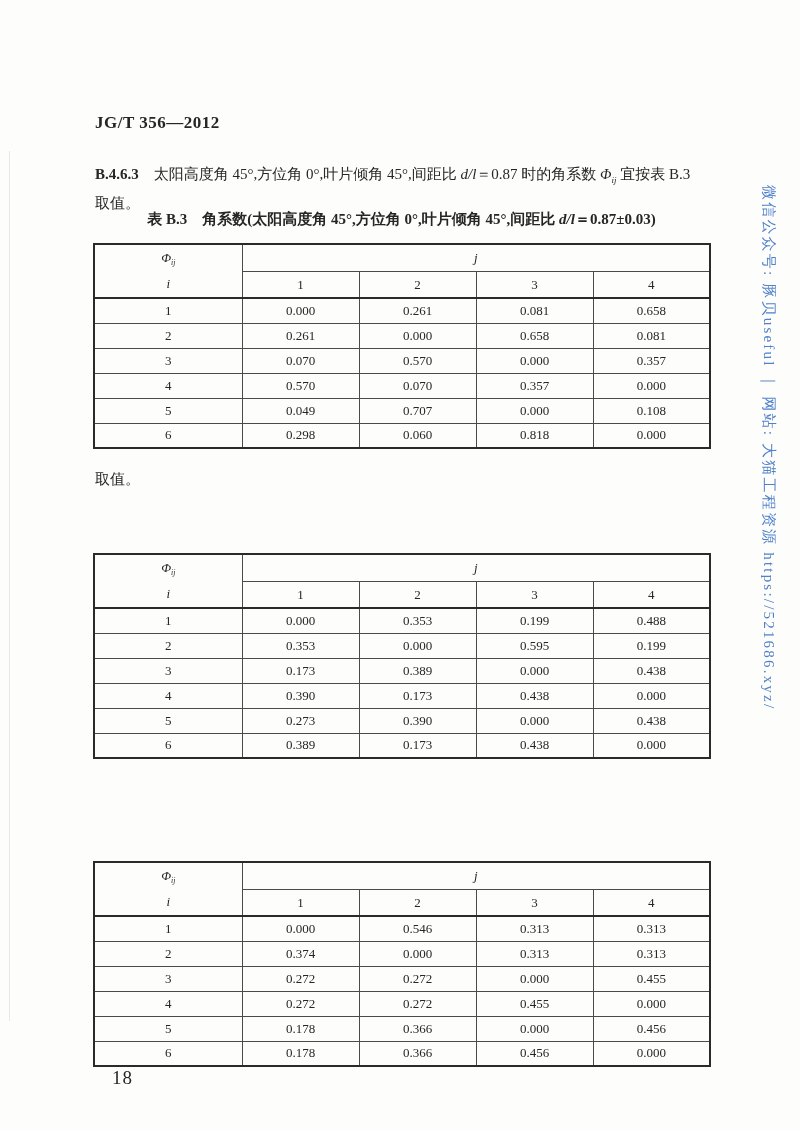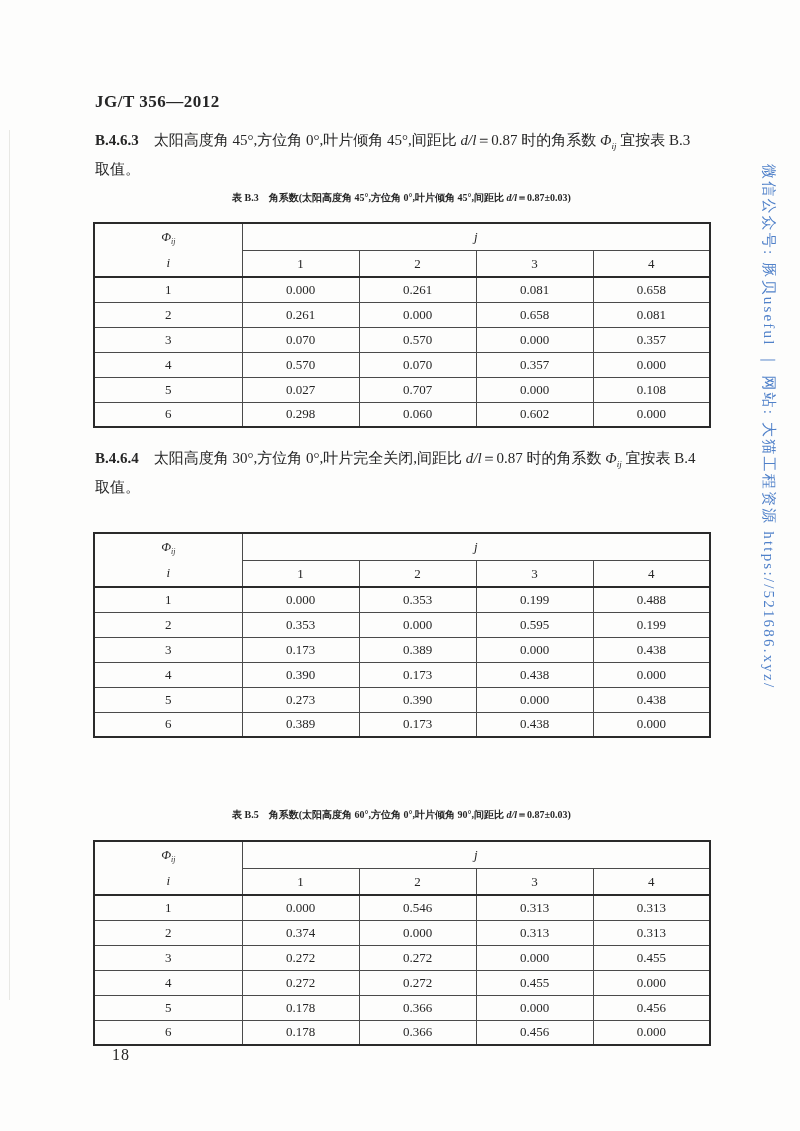--- a/index.html
+++ b/index.html
@@ -1,74 +1,74 @@
 <!DOCTYPE html>
 <html><head>
 <meta charset="utf-8">
 <style>
   html,body{margin:0;padding:0;}
   body{
     width:800px;height:1131px;position:relative;background:#fdfdfc;
     font-family:"Liberation Serif","DejaVu Serif",serif;color:#262626;
     overflow:hidden;
   }
-  .page{position:absolute;inset:0;background:#fdfdfc;}
+  .page{position:absolute;inset:0;background:#fdfdfc;margin-top:21px;}
   .fold-line{position:absolute;left:9px;top:130px;width:1px;height:870px;background:#e8e8e4;}
   .doc-header{
     position:absolute;left:95px;top:92px;font-size:17px;font-weight:bold;
     letter-spacing:.5px;
   }
   .para{
     position:absolute;left:95px;width:624px;font-size:15px;margin:0;
   }
   .para .line{display:block;height:29px;line-height:29px;}
   .caption{
     position:absolute;left:93px;width:617px;text-align:center;
-    font-size:10px;font-weight:bold;line-height:18px;
+    font-size:15px;font-weight:bold;line-height:18px;
   }
   .coef-table{
     position:absolute;left:93px;width:617px;border-collapse:collapse;
     table-layout:fixed;font-size:13px;
   }
   .coef-table{border:2px solid #2a2a2a;}
   .coef-table th,.coef-table td{
     border:1px solid #4a4a4a;text-align:center;vertical-align:middle;
     font-weight:normal;padding:0;color:#262626;
   }
   .coef-table thead tr.hdr1{height:27px;}
   .coef-table thead tr.hdr2{height:26px;}
   .coef-table tbody tr{height:25px;}
   .coef-table thead tr.hdr2 th{border-bottom:2px solid #2a2a2a;}
   .coef-table th.corner{border-bottom:2px solid #2a2a2a;}
   .coef-table th.corner .ctop,.coef-table th.corner .cbot{
     height:26px;line-height:26px;
   }
   .col-i{width:148px;}
   .col-j{width:117px;}
-  .page-number{position:absolute;left:112px;top:1046px;font-size:16px;letter-spacing:1px;}
+  .page-number{position:absolute;left:112px;top:1046px;font-size:19px;letter-spacing:1px;}
   .watermark{
     position:absolute;left:778px;top:164px;transform-origin:0 0;
     transform:rotate(90deg);white-space:nowrap;font-size:15px;
     letter-spacing:2.2px;opacity:.9;
   }
   .seg-n{font-weight:normal;}
   .seg-b{font-weight:bold;}
   .seg-i{font-style:italic;}
   .seg-bi{font-weight:bold;font-style:italic;}
   .seg-sub{font-style:italic;font-size:.6em;vertical-align:-0.4em;}
 </style>
 </head>
 <body>
 
 <div class="page">
   <div class="fold-line"></div>
 
   <div class="doc-header">JG/T 356—2012</div>
 
-  <p class="para" style="top:126px">
+  <p class="para" style="top:139px">
     <span class="line"><span class="seg-b">B.4.6.3</span><span class="seg-n">　太阳高度角 45°,方位角 0°,叶片倾角 45°,间距比 </span><span class="seg-i">d/l</span><span class="seg-n">＝0.87 时的角系数 </span><span class="seg-i">Φ</span><span class="seg-sub">ij</span><span class="seg-n"> 宜按表 B.3</span></span>
     <span class="line"><span class="seg-n">取值。</span></span>
   </p>
   <div class="caption" style="top:189px"><span class="seg-b">表 B.3　角系数(太阳高度角 45°,方位角 0°,叶片倾角 45°,间距比 </span><span class="seg-bi">d/l</span><span class="seg-b">＝0.87±0.03)</span></div>
   <table class="coef-table" style="top:222px">
       <colgroup>
         <col class="col-i">
         <col class="col-j">
         <col class="col-j">
         <col class="col-j">
@@ -113,37 +113,36 @@
         </tr>
         <tr>
           <td>4</td>
           <td>0.570</td>
           <td>0.070</td>
           <td>0.357</td>
           <td>0.000</td>
         </tr>
         <tr>
           <td>5</td>
-          <td>0.027</td>
+          <td>0.049</td>
           <td>0.707</td>
           <td>0.000</td>
           <td>0.108</td>
         </tr>
         <tr>
           <td>6</td>
           <td>0.298</td>
           <td>0.060</td>
-          <td>0.602</td>
+          <td>0.818</td>
           <td>0.000</td>
         </tr>
       </tbody>
     </table>
 
   <p class="para" style="top:444px">
-    <span class="line"><span class="seg-b">B.4.6.4</span><span class="seg-n">　太阳高度角 30°,方位角 0°,叶片完全关闭,间距比 </span><span class="seg-i">d/l</span><span class="seg-n">＝0.87 时的角系数 </span><span class="seg-i">Φ</span><span class="seg-sub">ij</span><span class="seg-n"> 宜按表 B.4</span></span>
     <span class="line"><span class="seg-n">取值。</span></span>
   </p>
   <table class="coef-table" style="top:532px">
       <colgroup>
         <col class="col-i">
         <col class="col-j">
         <col class="col-j">
         <col class="col-j">
         <col class="col-j">
       </colgroup>
@@ -201,21 +200,20 @@
         <tr>
           <td>6</td>
           <td>0.389</td>
           <td>0.173</td>
           <td>0.438</td>
           <td>0.000</td>
         </tr>
       </tbody>
     </table>
 
-  <div class="caption" style="top:806px"><span class="seg-b">表 B.5　角系数(太阳高度角 60°,方位角 0°,叶片倾角 90°,间距比 </span><span class="seg-bi">d/l</span><span class="seg-b">＝0.87±0.03)</span></div>
   <table class="coef-table" style="top:840px">
       <colgroup>
         <col class="col-i">
         <col class="col-j">
         <col class="col-j">
         <col class="col-j">
         <col class="col-j">
       </colgroup>
       <thead>
         <tr class="hdr1">

